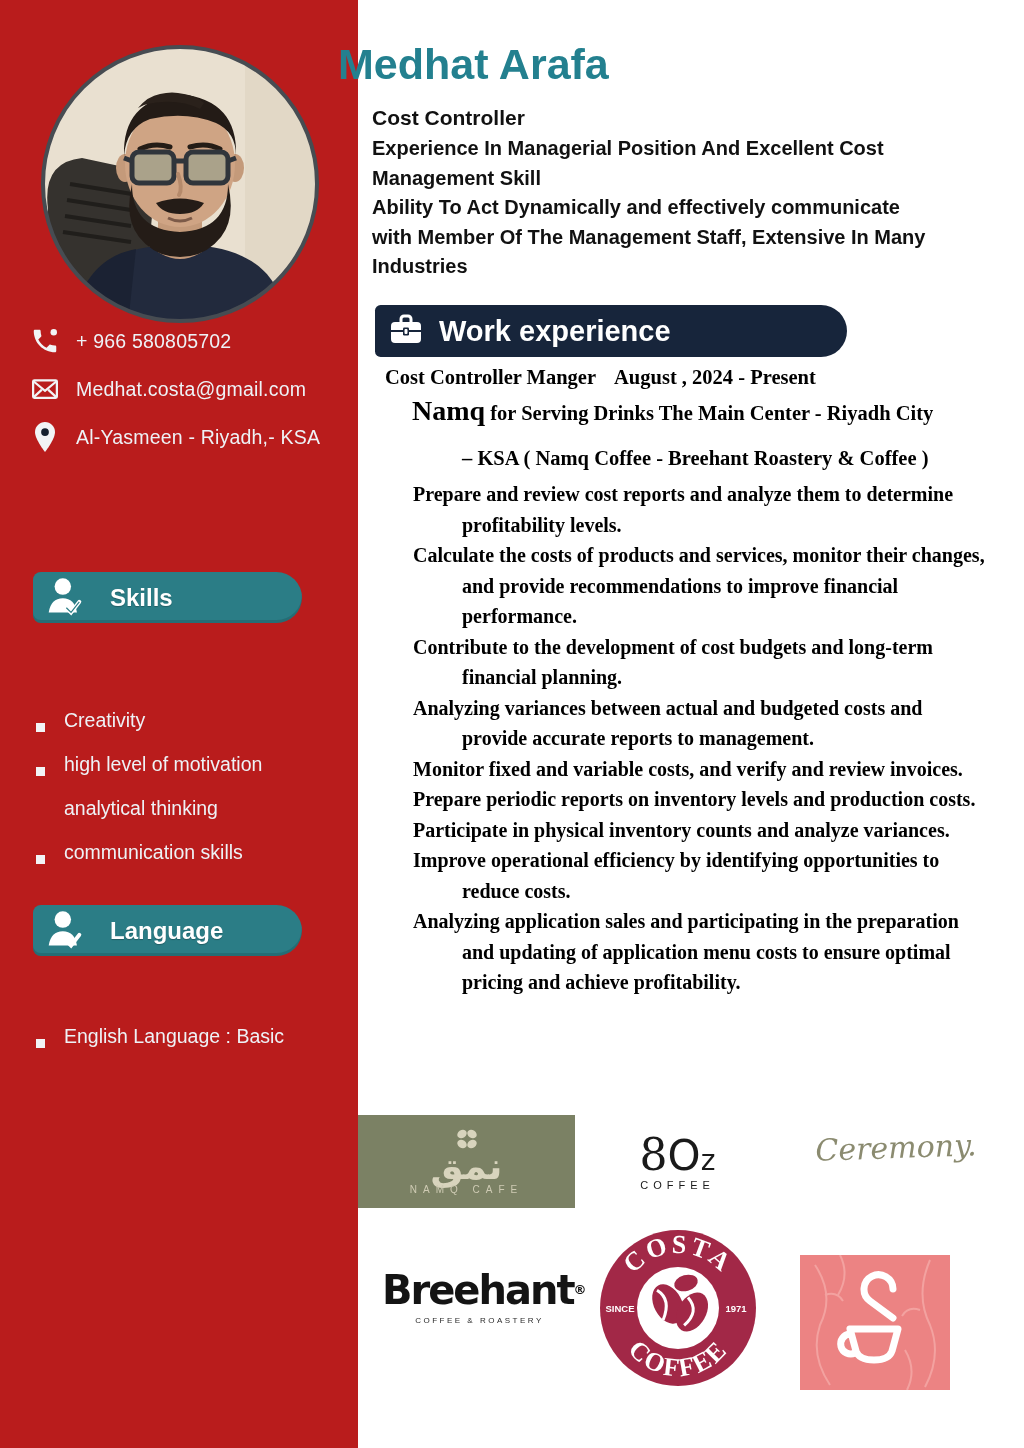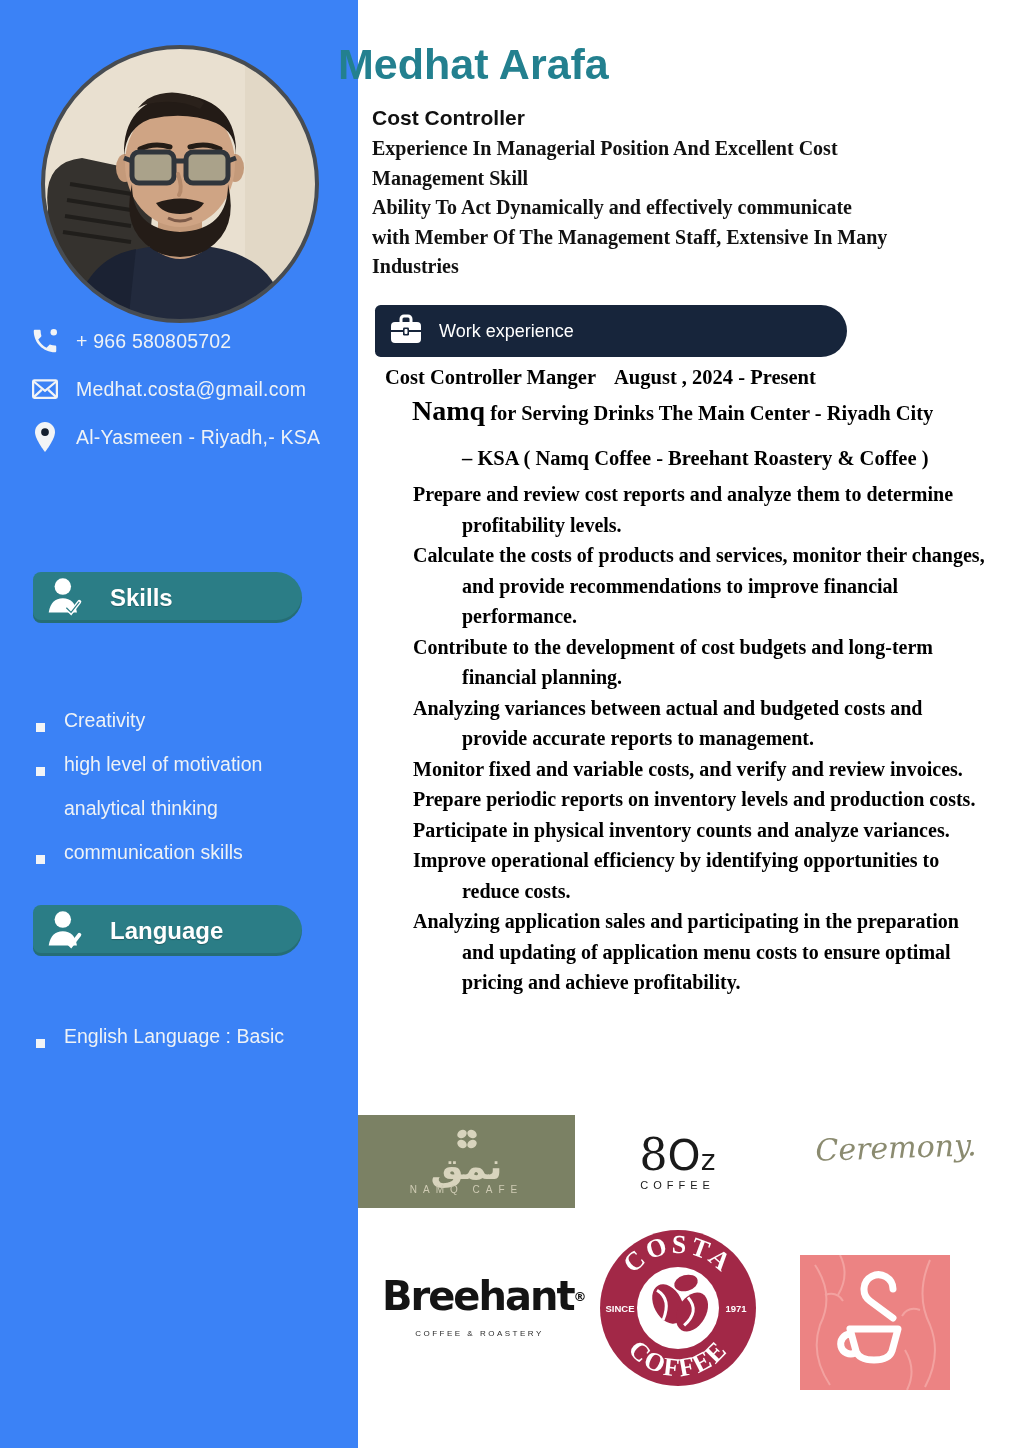--- a/index.html
+++ b/index.html
@@ -1,20 +1,20 @@
 <!DOCTYPE html>
 <html><head>
 <meta charset="utf-8">
 <style>
   html,body{margin:0;padding:0;background:#ffffff;}
   .page{position:relative;width:1024px;height:1448px;background:#ffffff;overflow:hidden;
         font-family:"Liberation Sans",sans-serif;}
 
   
-  .sidebar{position:absolute;left:0;top:0;width:358px;height:1448px;background:#3b82f6;}
+  .sidebar{position:absolute;left:0;top:0;width:358px;height:1448px;background:#b91c1c;}
   .photo-wrap{position:absolute;left:40px;top:44px;width:280px;height:280px;}
   .contact{position:absolute;left:0;top:318px;width:358px;}
   .contact-row{position:absolute;left:0;display:flex;align-items:center;}
   .contact-row .cicon{width:46px;display:flex;justify-content:center;margin-left:22px;}
   .contact-text{color:#eef2f6;font-size:19.5px;margin-left:8px;letter-spacing:.2px;}
 
   .pill{position:absolute;left:33px;width:269px;height:51px;background:#2b7d86;
         border-radius:8px 26px 26px 8px;display:flex;align-items:center;gap:27px;
         padding-left:12px;box-sizing:border-box;box-shadow:inset 0 -3px 0 rgba(0,0,0,.12);}
   .pill-label{color:#ffffff;font-size:24px;font-weight:bold;text-shadow:0 1px 1px rgba(0,0,0,.25);}
@@ -24,26 +24,26 @@
   .sq{width:9px;height:9px;background:#f2f4f6;margin:8px 0 0 36px;flex:0 0 9px;}
   .sq.hide{visibility:hidden;}
   .side-label{color:#eef2f6;font-size:19.5px;margin-left:19px;}
 
   
   .main{position:absolute;left:358px;top:0;width:666px;height:1448px;}
   .name{position:absolute;top:40px;left:0;width:666px;text-align:left;margin:0;
         transform:translateX(-20px);font-size:43px;font-weight:bold;color:#23808f;}
   .job-title{position:absolute;left:14px;top:106px;font-size:21px;font-weight:bold;color:#111;}
   .summary{position:absolute;left:14px;top:134px;width:630px;font-size:20px;font-weight:bold;
-           color:#111;line-height:29.5px;white-space:pre-line;font-family:Liberation Serif, serif;}
+           color:#111;line-height:29.5px;white-space:pre-line;}
 
   .work-pill{position:absolute;left:17px;top:305px;width:472px;height:52px;background:#17253b;
              border-radius:6px 28px 28px 6px;display:flex;align-items:center;gap:14px;
              padding-left:12px;box-sizing:border-box;}
-  .work-pill-label{color:#ffffff;font-size:18px;font-weight:normal;}
+  .work-pill-label{color:#ffffff;font-size:29px;font-weight:bold;}
 
   .work{position:absolute;left:0;top:366px;width:640px;
         font-family:"Liberation Serif",serif;font-weight:bold;color:#000;}
   .work-title-line{margin-left:27px;font-size:20.5px;}
   .work-period{margin-left:18px;}
   .company-line1{margin-left:54px;margin-top:6px;font-size:20.5px;}
   .company-name{font-size:28px;}
   .company-line2{margin-left:104px;margin-top:20px;font-size:20.5px;}
   .work-bullets{margin-top:9px;width:630px;}
   .wbullet{margin:0;padding-left:104px;text-indent:-49px;font-size:20px;line-height:30.5px;}
@@ -60,21 +60,21 @@
   .oz-row{display:flex;align-items:baseline;}
   .oz-eight{font-family:"DejaVu Serif",serif;font-size:44px;line-height:40px;}
   .oz-o{font-family:"DejaVu Sans",sans-serif;font-weight:400;font-size:42px;line-height:40px;}
   .oz-z{font-family:"DejaVu Sans",sans-serif;font-weight:400;font-size:28px;}
   .oz-sub{font-size:11px;letter-spacing:5px;margin-top:2px;}
   .logo-ceremony{position:absolute;left:438px;top:22px;width:200px;text-align:center;
                  font-family:"DejaVu Serif",serif;font-style:italic;font-size:30px;
                  color:#8b8b70;transform:rotate(-2deg);}
   .logo-breehant{position:absolute;left:24px;top:160px;width:195px;text-align:center;color:#141414;}
   .breehant-word{font-family:"DejaVu Sans",sans-serif;font-weight:800;font-size:40px;
-                 letter-spacing:-2px;line-height:57px;}
+                 letter-spacing:-2px;line-height:44px;}
   .breehant-reg{font-size:13px;vertical-align:top;}
   .breehant-caption{font-size:8px;letter-spacing:2.5px;margin-top:4px;color:#2a2a2a;}
   .logo-costa{position:absolute;left:240px;top:120px;width:160px;height:160px;}
   .logo-scup{position:absolute;left:442px;top:147px;width:150px;height:135px;}
 </style>
 </head>
 <body>
 
 <div class="page">
 

